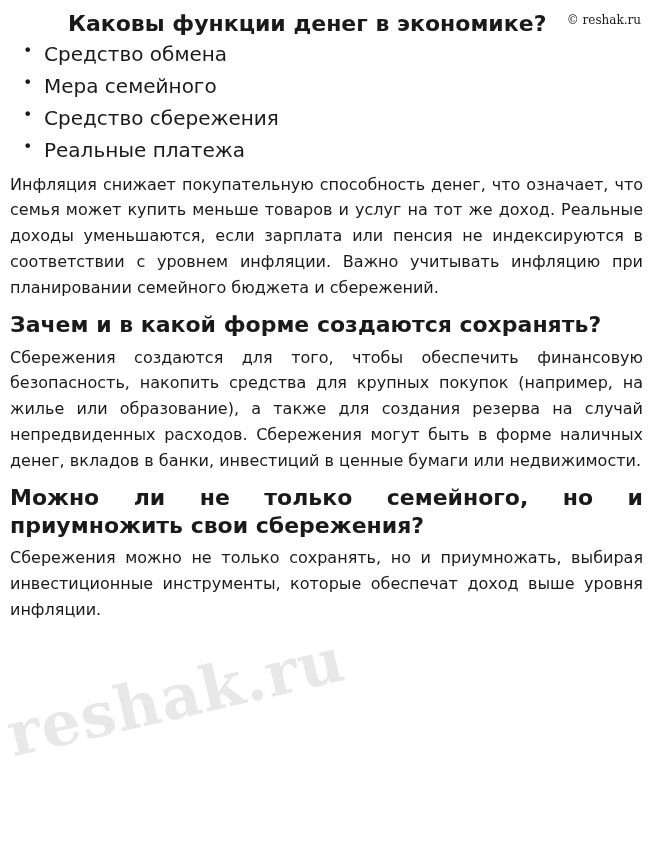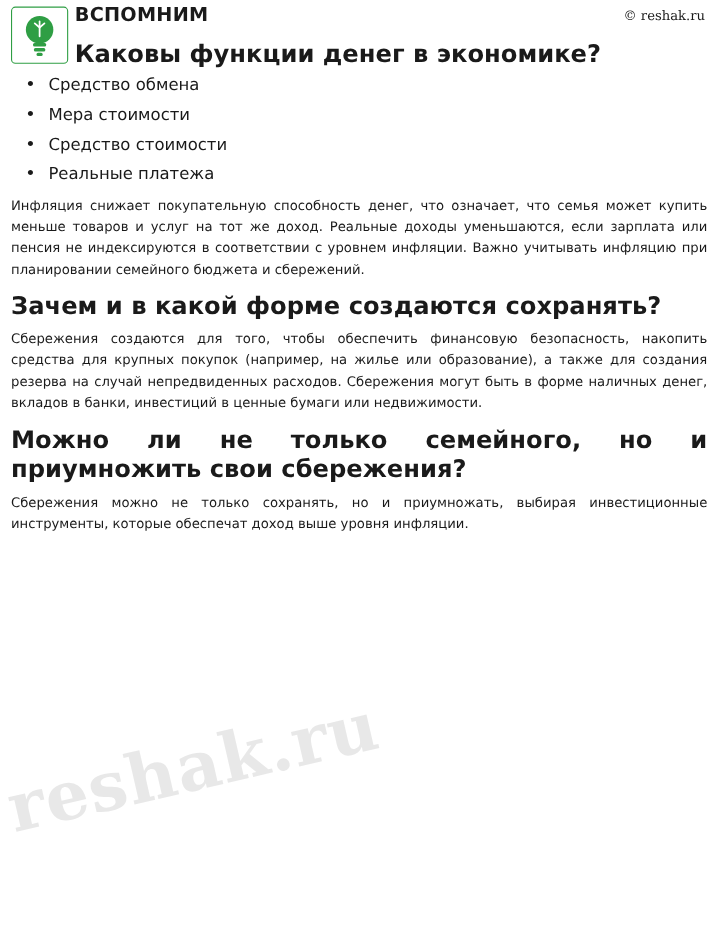--- a/index.html
+++ b/index.html
@@ -109,75 +109,62 @@
   }
 
   ul.bullets {
     list-style: none;
     margin: 4px 0 2px 0;
     padding: 0;
   }
   ul.bullets li {
     position: relative;
     padding-left: 34px;
-    font-size: 15px;
+    font-size: 20px;
     line-height: 1.0;
     margin-bottom: 12px;
   }
   ul.bullets li::before {
     content: "•";
     position: absolute;
     left: 13px;
     top: -1px;
     font-size: 16px;
   }
 
   p.body {
     margin: 4px 0 10px 0;
-    font-size: 12px;
+    font-size: 16px;
     line-height: 1.62;
     text-align: justify;
     text-align-last: left;
   }
 
   .tight { margin-top: 10px; }
 </style>
 </head>
 <body>
 
 <div class="page">
 
   <div class="watermark">reshak.ru</div>
 
   <div class="content">
 
     <div class="credit">
       <span class="site">© reshak.ru</span>
     </div>
 
-    <div class="header-row">
-      <div class="bulb">
-        <svg width="34" height="40" viewBox="0 0 34 40" aria-hidden="true">
-          <circle cx="17" cy="15" r="12.5" fill="#2f9e44"></circle>
-          <rect x="11" y="27" width="12" height="3.2" rx="1.4" fill="#2f9e44"></rect>
-          <rect x="11.8" y="31.6" width="10.4" height="3.2" rx="1.4" fill="#2f9e44"></rect>
-          <rect x="14.2" y="36" width="5.6" height="3" rx="1.4" fill="#2f9e44"></rect>
-          <path d="M17 7.5 L17 21" stroke="#ffffff" stroke-width="1.6" stroke-linecap="round" fill="none"></path>
-          <path d="M17 13 L12.6 9.2 M17 13 L21.4 9.2" stroke="#ffffff" stroke-width="1.6" stroke-linecap="round" fill="none"></path>
-        </svg>
-      </div>
-      <h1 class="recall-title">ВСПОМНИМ</h1>
-    </div>
 
     <h2 class="q">Каковы функции денег в экономике?</h2>
 
     <ul class="bullets">
       <li>Средство обмена</li>
-      <li>Мера стоимости</li>
-      <li>Средство стоимости</li>
+      <li>Мера семейного</li>
+      <li>Средство сбережения</li>
       <li>Реальные платежа</li>
     </ul>
 
     <p class="body">Инфляция снижает покупательную способность денег, что означает, что семья может купить меньше товаров и услуг на тот же доход. Реальные доходы уменьшаются, если зарплата или пенсия не индексируются в соответствии с уровнем инфляции. Важно учитывать инфляцию при планировании семейного бюджета и сбережений.</p>
 
     <h2 class="q full tight">Зачем и в какой форме создаются сохранять?</h2>
     <p class="body">Сбережения создаются для того, чтобы обеспечить финансовую безопасность, накопить средства для крупных покупок (например, на жилье или образование), а также для создания резерва на случай непредвиденных расходов. Сбережения могут быть в форме наличных денег, вкладов в банки, инвестиций в ценные бумаги или недвижимости.</p>
 
     <h2 class="q full spread tight">Можно ли не только семейного, но и приумножить свои сбережения?</h2>
     <p class="body">Сбережения можно не только сохранять, но и приумножать, выбирая инвестиционные инструменты, которые обеспечат доход выше уровня инфляции.</p>

